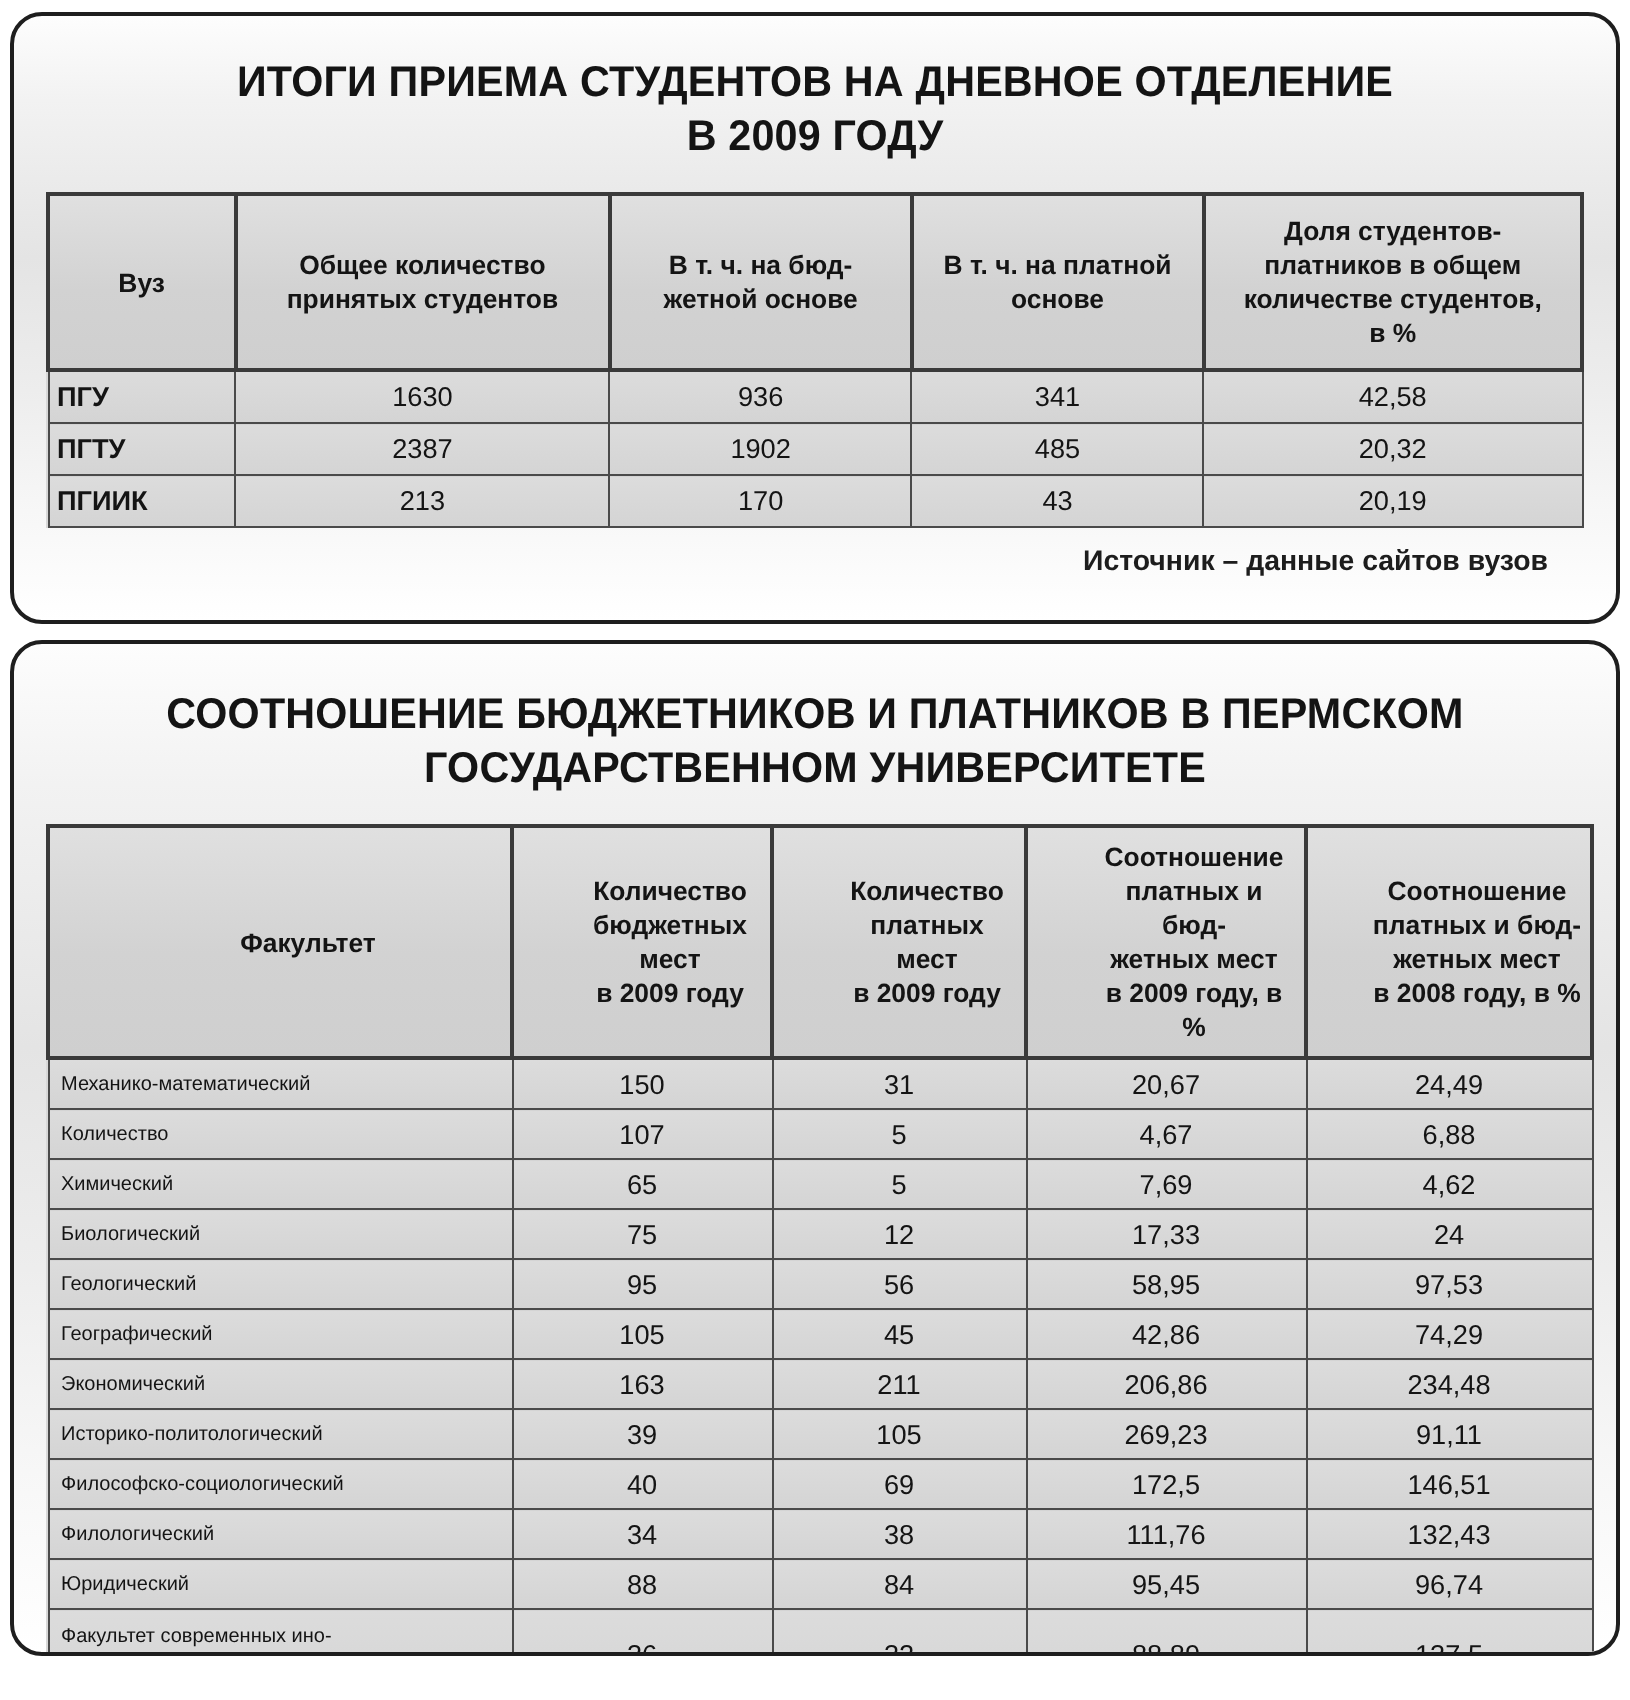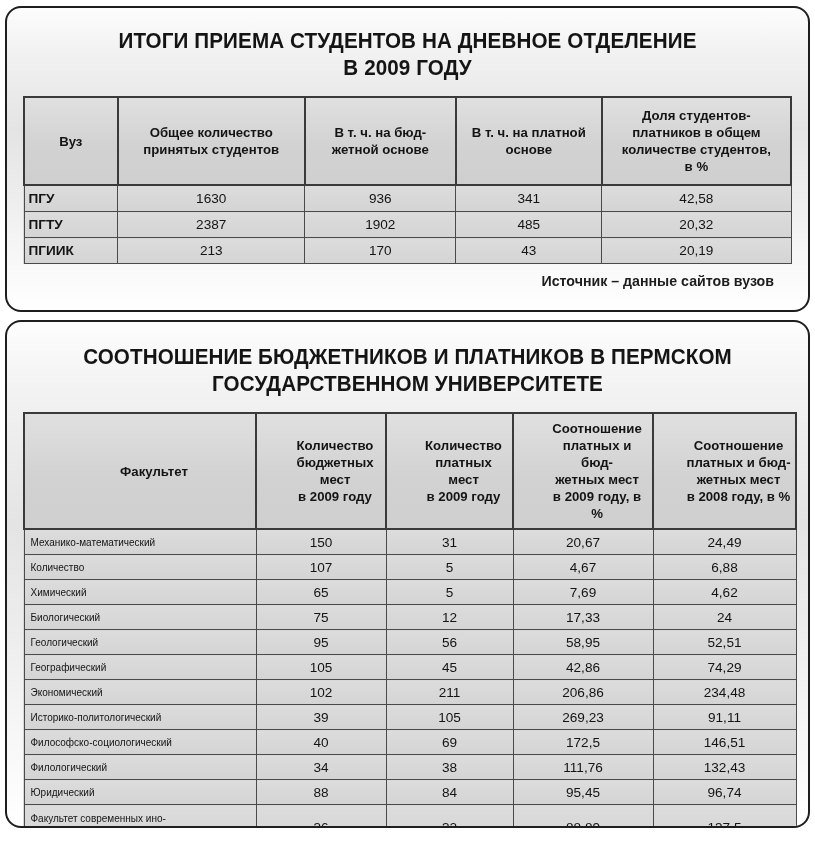--- a/index.html
+++ b/index.html
@@ -279,32 +279,32 @@
               <td>75</td>
               <td>12</td>
               <td>17,33</td>
               <td>24</td>
             </tr>
             <tr>
               <td class="fac">Геологический</td>
               <td>95</td>
               <td>56</td>
               <td>58,95</td>
-              <td>52,51</td>
+              <td>97,53</td>
             </tr>
             <tr>
               <td class="fac">Географический</td>
               <td>105</td>
               <td>45</td>
               <td>42,86</td>
               <td>74,29</td>
             </tr>
             <tr>
               <td class="fac">Экономический</td>
-              <td>102</td>
+              <td>163</td>
               <td>211</td>
               <td>206,86</td>
               <td>234,48</td>
             </tr>
             <tr>
               <td class="fac">Историко-политологический</td>
               <td>39</td>
               <td>105</td>
               <td>269,23</td>
               <td>91,11</td>

